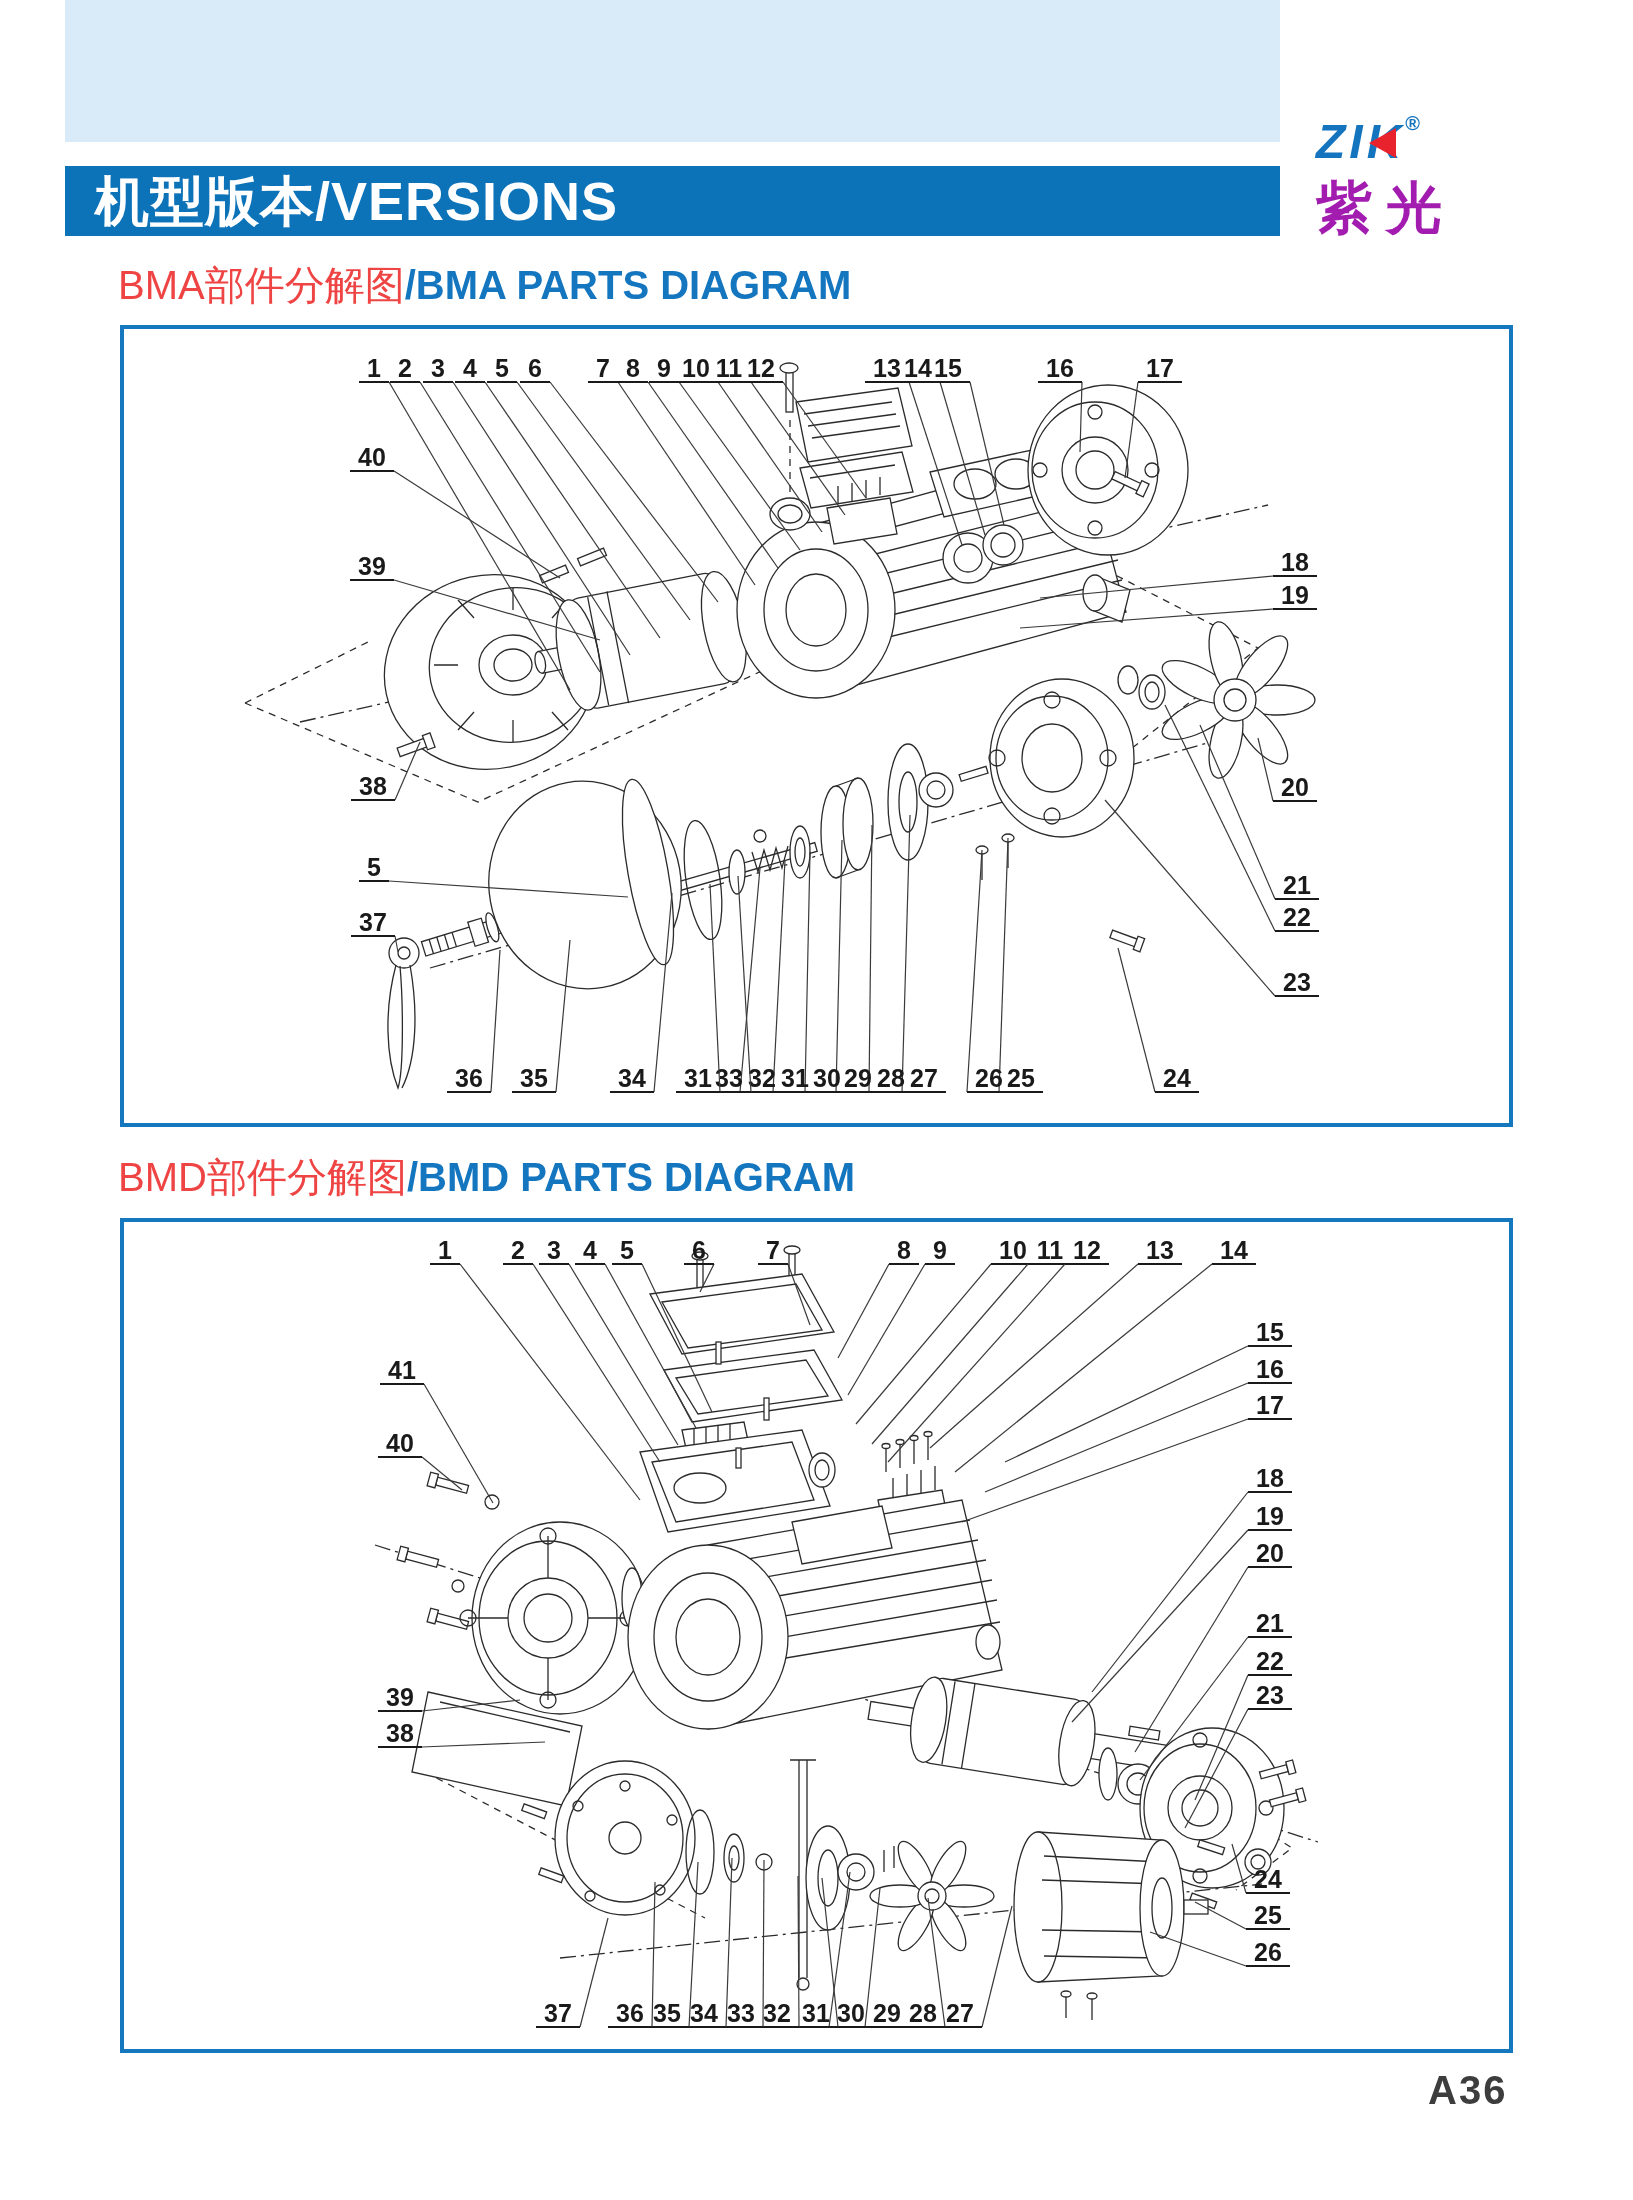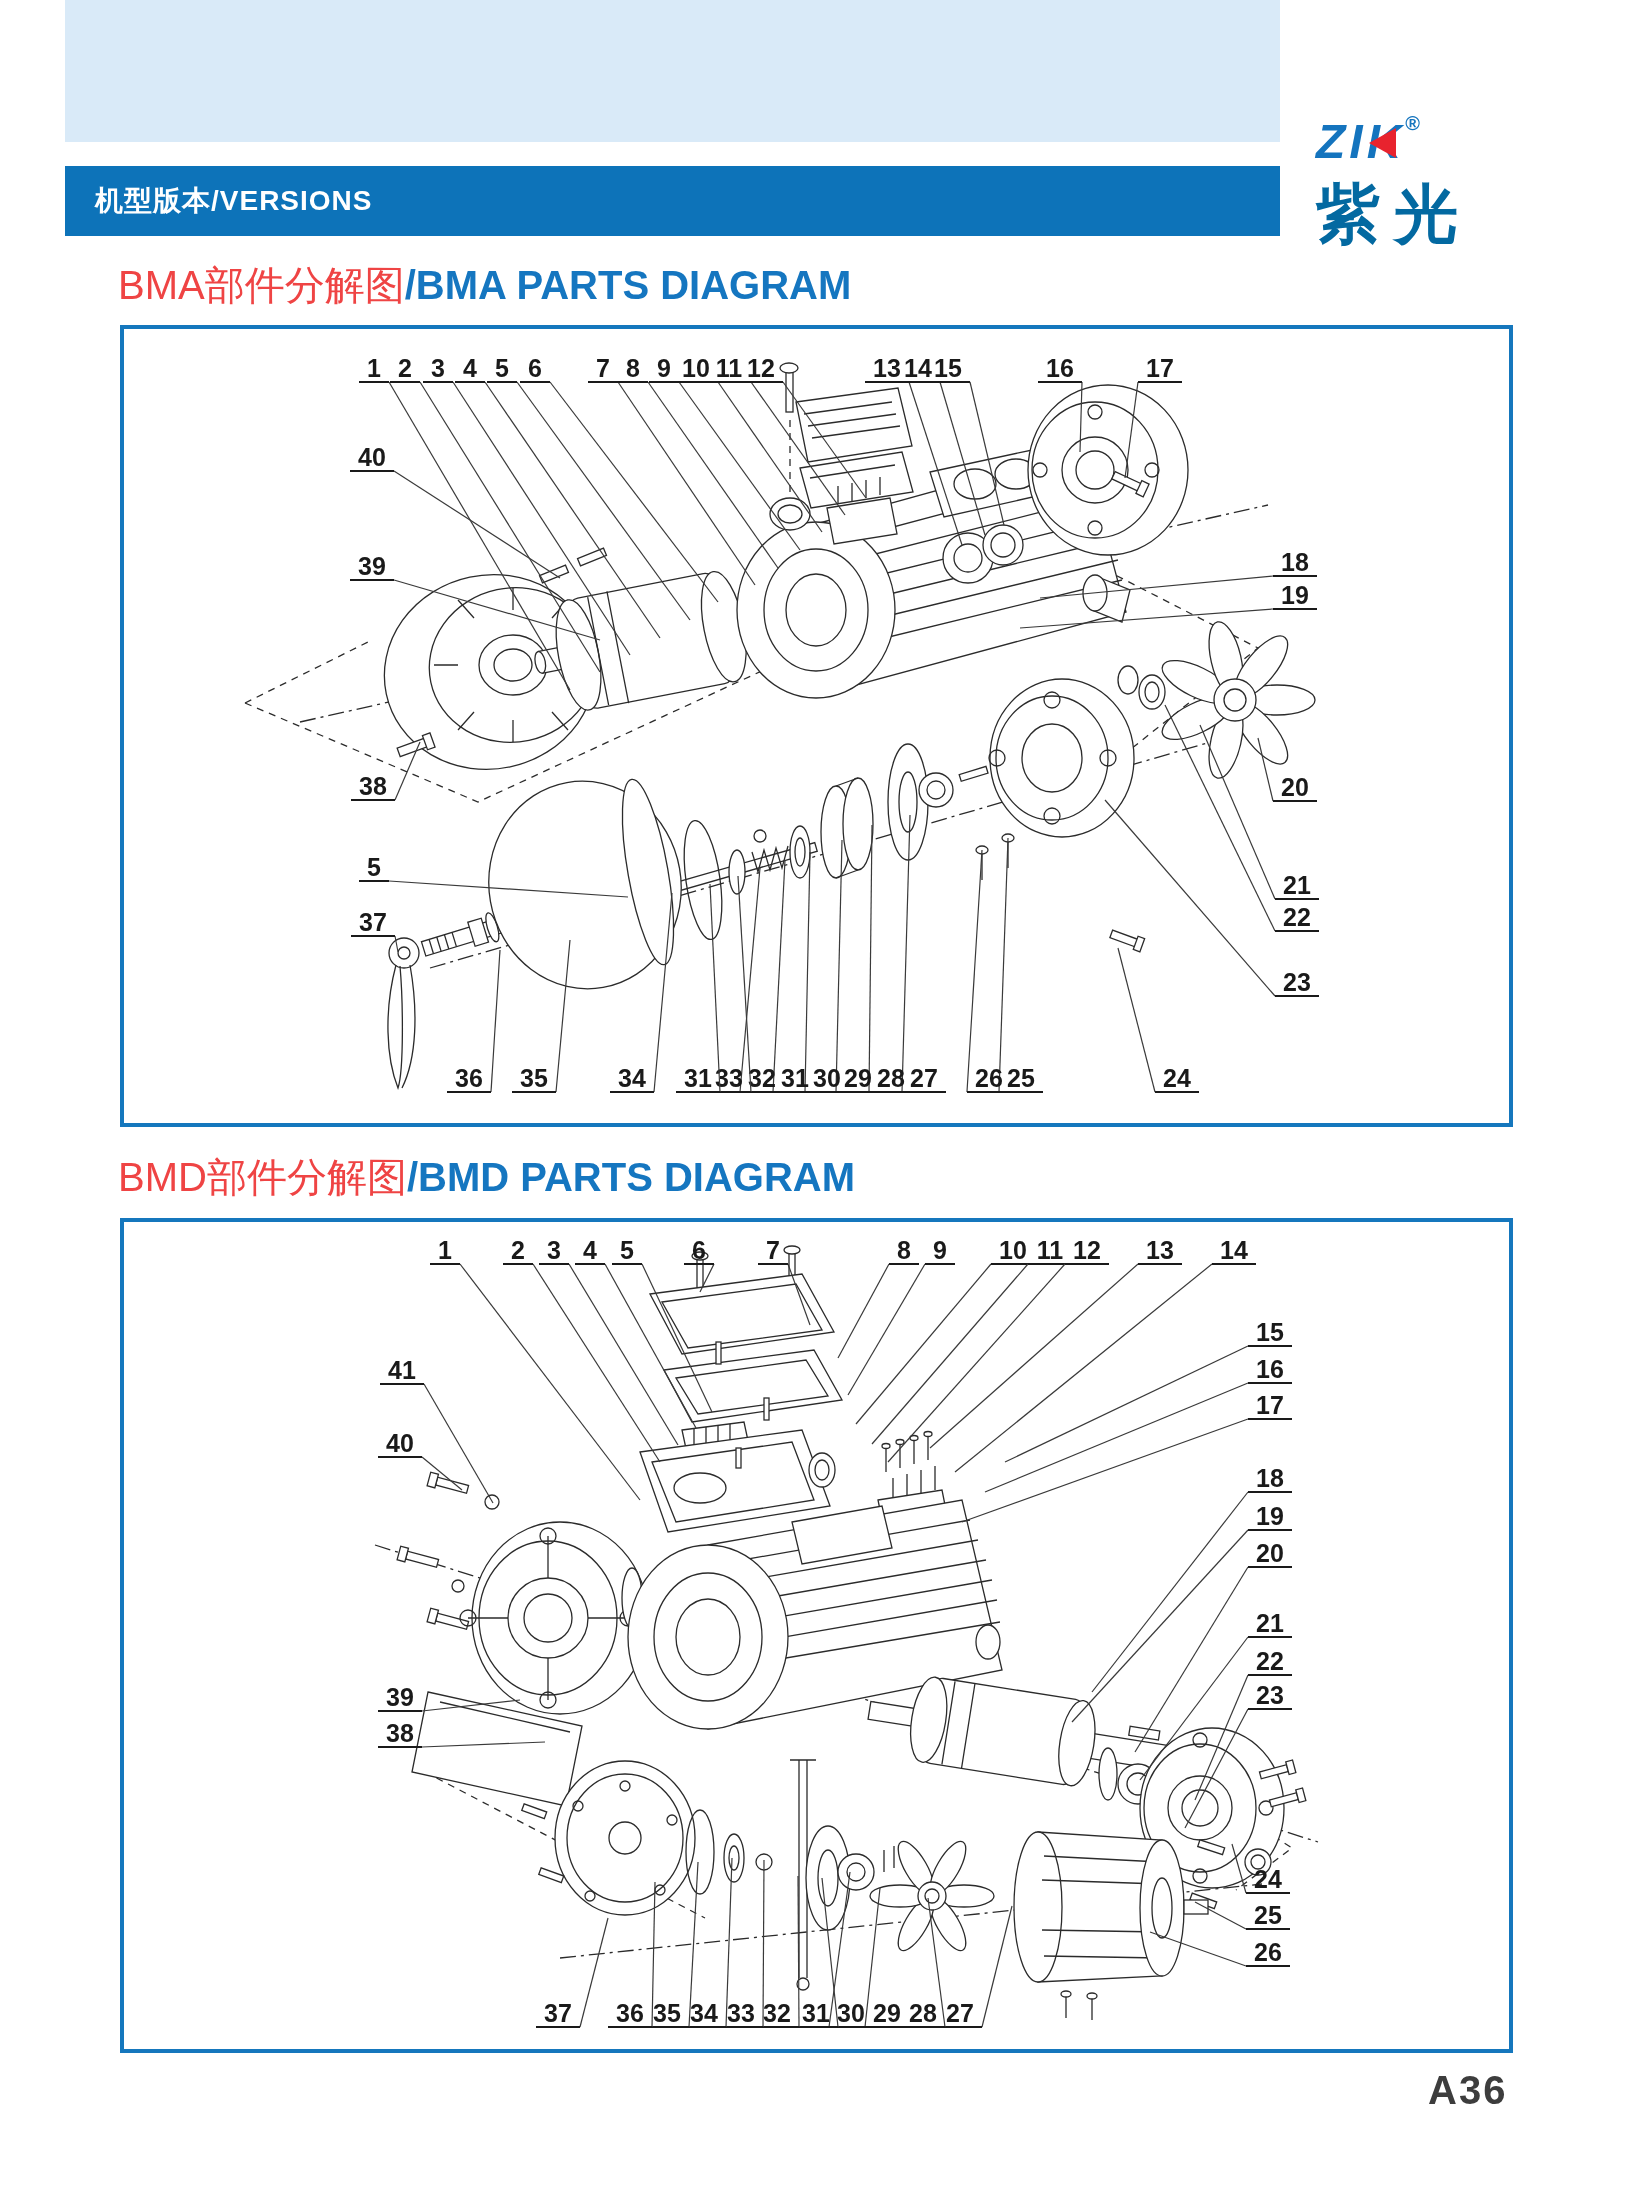--- a/index.html
+++ b/index.html
@@ -1,29 +1,29 @@
 <!DOCTYPE html>
 <html><head>
 <meta charset="utf-8">
 <style>
   html,body{margin:0;padding:0;background:#fff;}
   .page{position:relative;width:1633px;height:2200px;background:#ffffff;overflow:hidden;
         font-family:"Liberation Sans","DejaVu Sans",sans-serif;}
   .band{position:absolute;left:65px;top:0;width:1215px;height:142px;background:#d9eaf8;}
   .banner{position:absolute;left:65px;top:166px;width:1215px;height:70px;background:#0d73b9;}
   .banner span{display:block;line-height:70px;padding-left:30px;color:#ffffff;
-               font-size:28px;font-weight:bold;letter-spacing:1px;}
+               font-size:54px;font-weight:bold;letter-spacing:1px;}
   .logo{position:absolute;left:1316px;top:112px;width:240px;}
   .logo-zik{position:relative;display:inline-block;}
   .zik{font-size:48px;font-weight:bold;font-style:italic;color:#1474be;letter-spacing:4px;}
   .reg{font-size:20px;font-weight:bold;color:#1474be;vertical-align:28px;}
   .tri{position:absolute;right:24px;top:16px;width:0;height:0;
        border-top:15px solid transparent;border-bottom:15px solid transparent;
        border-right:27px solid #e8232e;}
-  .logo-cn{font-size:64px;font-weight:bold;color:#0369a1;letter-spacing:14px;margin-top:2px;}
+  .logo-cn{font-size:56px;font-weight:bold;color:#a21caf;letter-spacing:14px;margin-top:2px;}
   .sec-title{position:absolute;white-space:nowrap;font-size:40px;}
   .sec-title .cn{color:#ef4444;font-weight:500;}
   .sec-title .en{color:#1576c0;font-weight:bold;}
   .t1{left:118px;top:258px;}
   .t2{left:118px;top:1150px;}
   .dbox{position:absolute;border:4px solid #1577bd;box-sizing:border-box;background:transparent;}
   .b1{left:120px;top:325px;width:1393px;height:802px;}
   .b2{left:120px;top:1218px;width:1393px;height:835px;}
   #art{position:absolute;left:0;top:0;pointer-events:none;}
   .lbl{font-family:"Liberation Sans","DejaVu Sans",sans-serif;font-size:25px;font-weight:bold;

